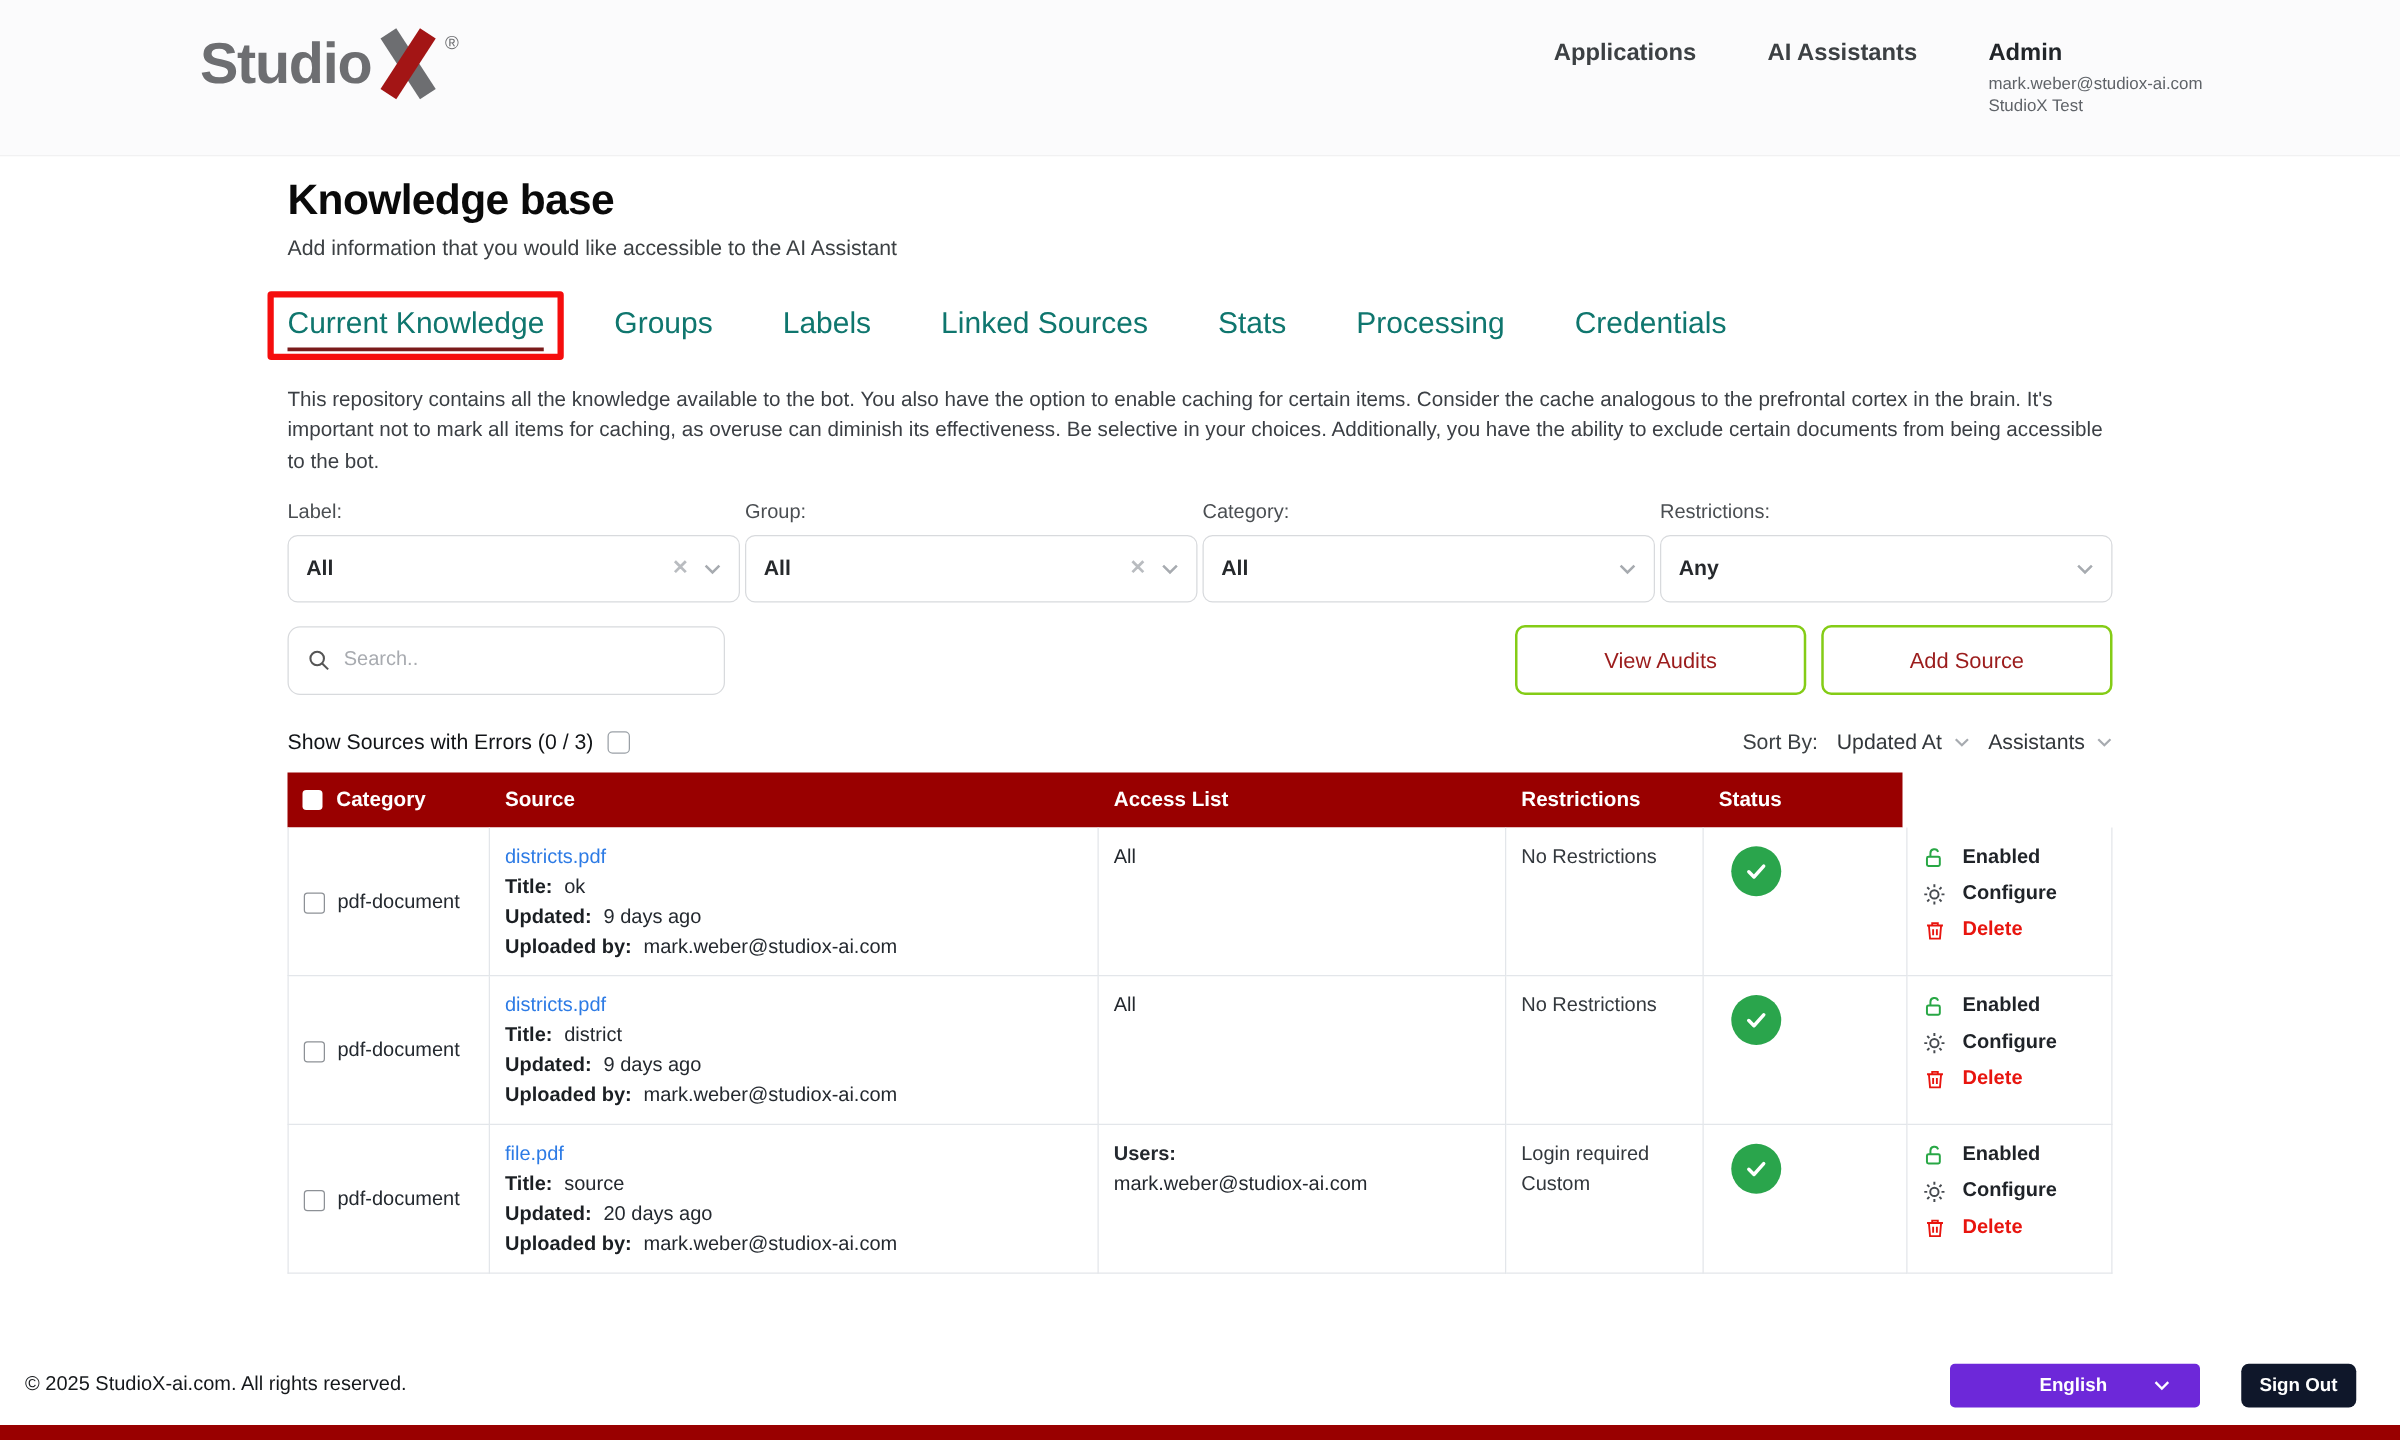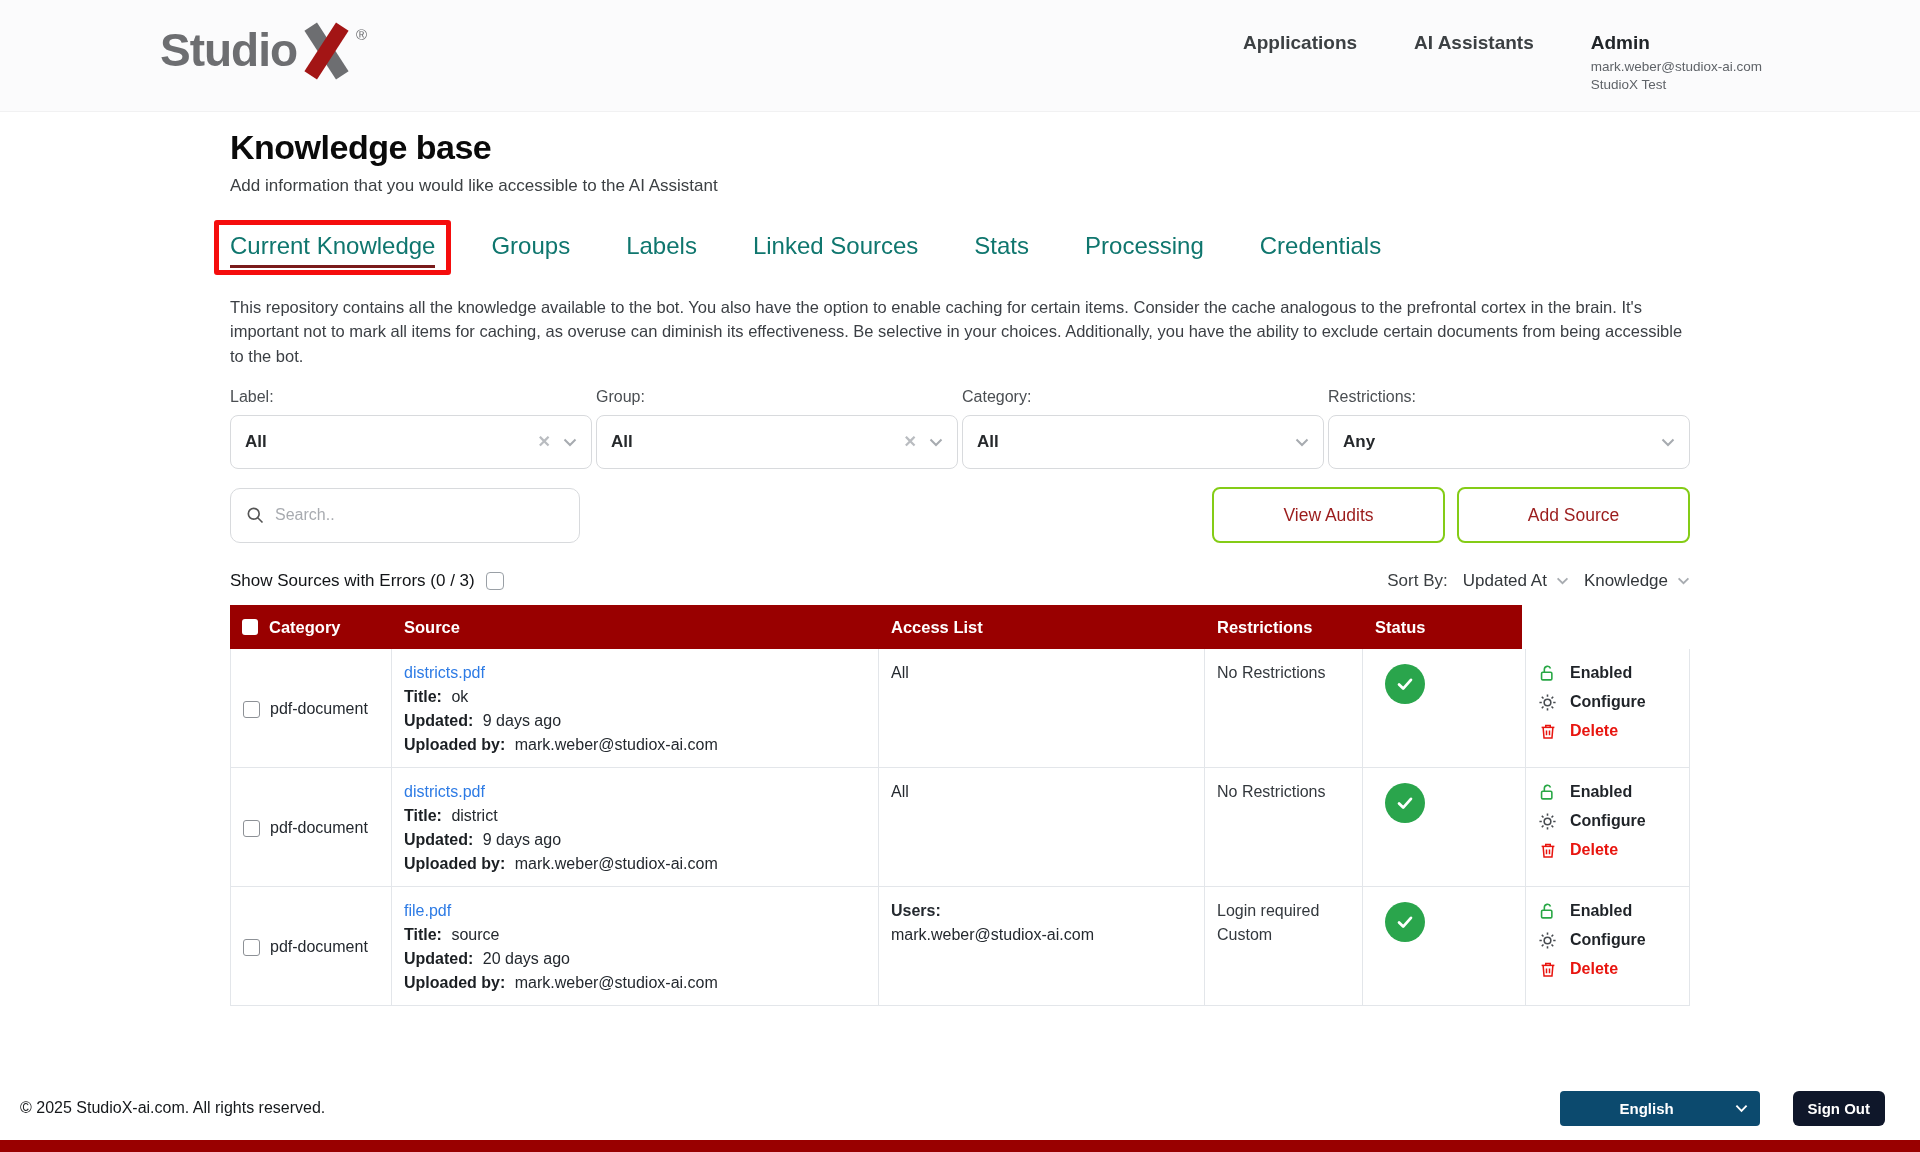--- a/index.html
+++ b/index.html
@@ -9,21 +9,21 @@
     font-family: "Liberation Sans", sans-serif;
     background: #ffffff;
     color: #212529;
     display: flex;
     flex-direction: column;
     overflow: hidden;
   }
 
   
   .site-header {
-    height: 112px;
+    height: 125px;
     background: #fbfbfc;
     border-bottom: 1px solid #f1f1f2;
     display: flex;
     align-items: flex-start;
     padding: 0 158px 0 160px;
     flex: 0 0 auto;
   }
   .logo { display: flex; align-items: flex-start; margin-top: 24px; cursor: pointer; }
   .logo-studio { font-size: 46px; font-weight: 700; color: #6d6e71; letter-spacing: -1px; line-height: 52px; }
   .logo-x { position: relative; width: 54px; height: 52px; display: inline-block; margin-left: 2px; }
@@ -109,22 +109,22 @@
   .action-line { display: flex; align-items: flex-start; gap: 13px; margin-bottom: 10px; cursor: pointer; }
   .action-line .al { font-weight: 600; color: #1f2328; font-size: 16px; }
   .action-line.delete .al { color: #e8150f; }
   .ic { display: inline-flex; width: 19px; justify-content: center; }
 
   
   .site-footer { margin-top: auto; display: flex; align-items: center; padding: 0 35px 0 20px; height: 52px; margin-bottom: 6px; flex: 0 0 auto; }
   .copyright { font-size: 16px; color: #15181b; }
   .footer-right { margin-left: auto; display: flex; align-items: center; gap: 33px; }
   .lang-btn {
-    width: 200px; height: 35px; background: #0c4a6e; color: #fff; border: none; border-radius: 4px;
-    font-size: 15px; font-weight: 700; font-family: inherit; display: flex; align-items: center; padding: 0 12px; cursor: pointer;
+    width: 200px; height: 35px; background: #6d28d9; color: #fff; border: none; border-radius: 4px;
+    font-size: 15px; font-weight: 700; font-family: inherit; display: flex; align-items: center; padding: 0 24px; cursor: pointer;
   }
   .lang-btn .lang-label { margin-left: 48px; }
   .lang-btn .chev { margin-left: auto; }
   .signout-btn {
     height: 35px; padding: 0 15px; background: #0f172a; color: #fff; border: none; border-radius: 6px;
     font-size: 15px; font-weight: 700; font-family: inherit; cursor: pointer;
   }
   .bottom-strip { height: 12px; background: #990000; flex: 0 0 auto; }
 </style>
 </head>
@@ -247,21 +247,21 @@
       <span>Sort By:</span>
       <span class="sort-trigger">
         <span>Updated At</span>
         <span class="chev">
             <svg width="13" height="8" viewBox="0 0 14 9" fill="none" stroke="#a7abb0" stroke-width="2">
               <path d="M1.5 1.5L7 7l5.5-5.5"></path>
             </svg>
           </span>
       </span>
       <span class="sort-trigger">
-        <span>Knowledge</span>
+        <span>Assistants</span>
         <span class="chev">
             <svg width="13" height="8" viewBox="0 0 14 9" fill="none" stroke="#a7abb0" stroke-width="2">
               <path d="M1.5 1.5L7 7l5.5-5.5"></path>
             </svg>
           </span>
       </span>
     </div>
   </div>
 
   <div class="data-table">

